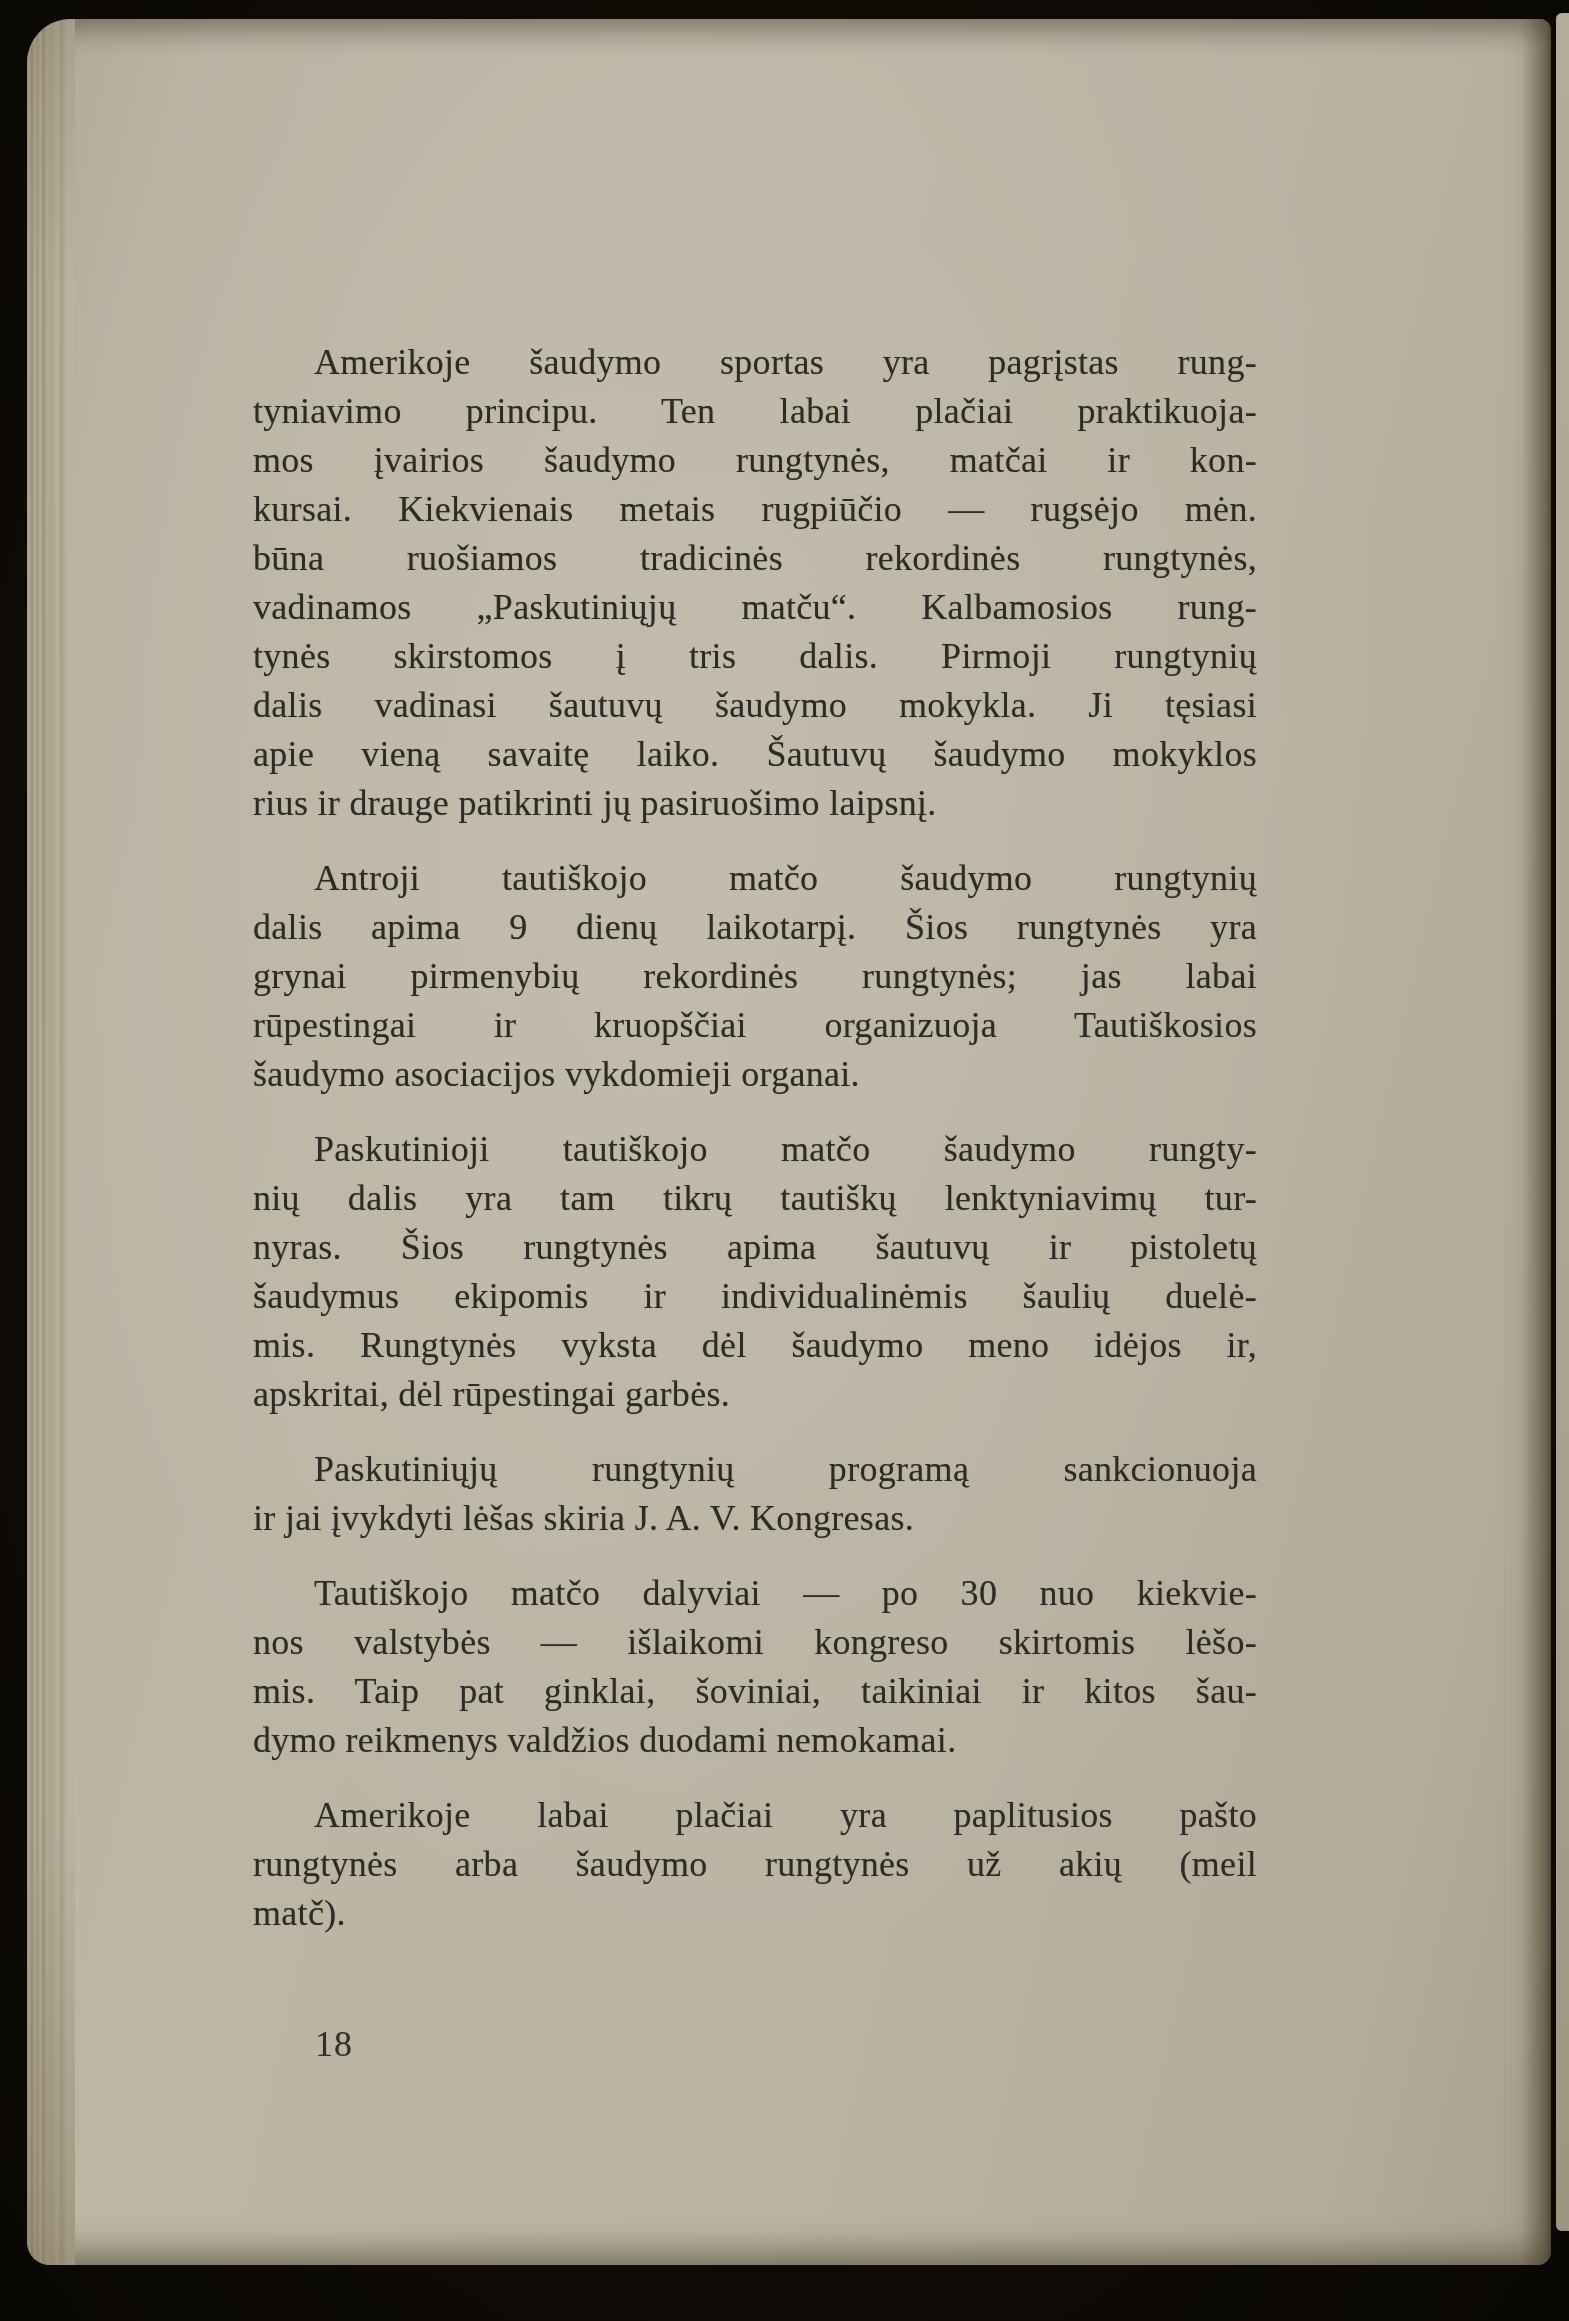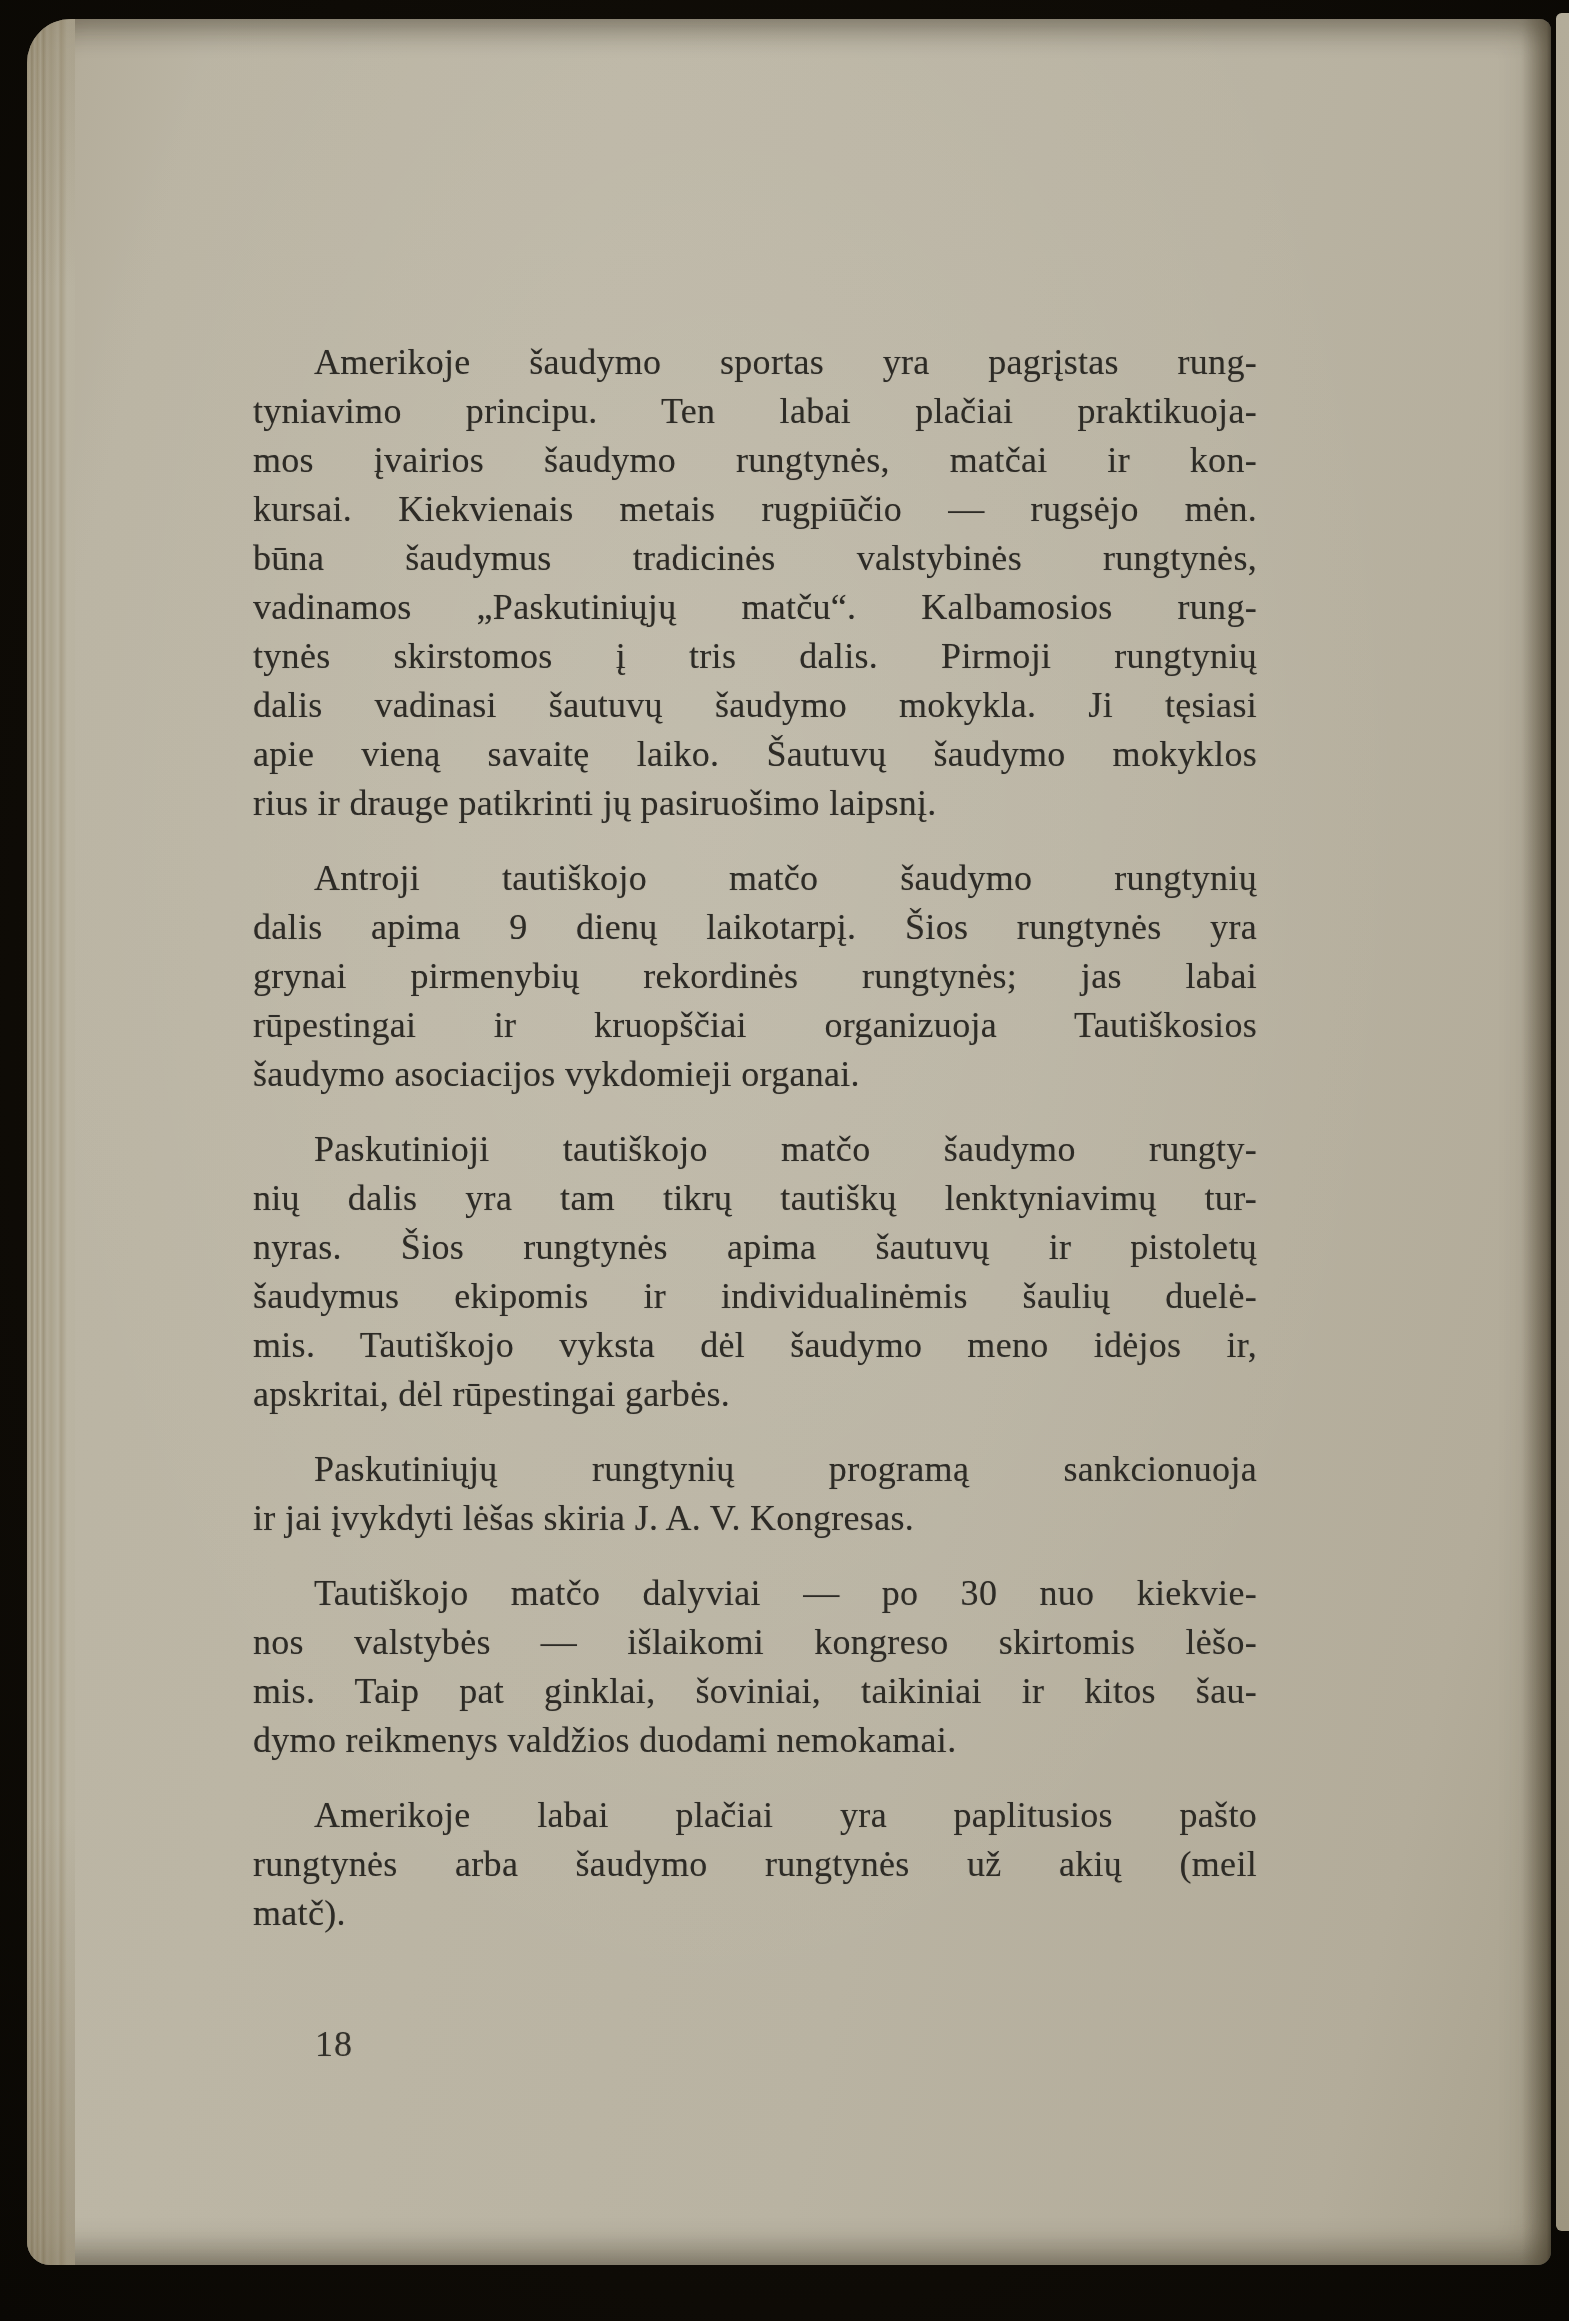--- a/index.html
+++ b/index.html
@@ -86,42 +86,42 @@
   <div class="edge-strip"></div>
   <div class="right-crease"></div>
 
   <div class="text-block">
 
     <p class="para">
       <span class="line first">Amerikoje šaudymo sportas yra pagrįstas rung-</span>
       <span class="line">tyniavimo principu. Ten labai plačiai praktikuoja-</span>
       <span class="line">mos įvairios šaudymo rungtynės, matčai ir kon-</span>
       <span class="line">kursai. Kiekvienais metais rugpiūčio — rugsėjo mėn.</span>
-      <span class="line">būna šaudymus tradicinės valstybinės rungtynės,</span>
+      <span class="line">būna ruošiamos tradicinės rekordinės rungtynės,</span>
       <span class="line">vadinamos „Paskutiniųjų matču“. Kalbamosios rung-</span>
       <span class="line">tynės skirstomos į tris dalis. Pirmoji rungtynių</span>
       <span class="line">dalis vadinasi šautuvų šaudymo mokykla. Ji tęsiasi</span>
       <span class="line">apie vieną savaitę laiko. Šautuvų šaudymo mokyklos</span>
       <span class="line last">rius ir drauge patikrinti jų pasiruošimo laipsnį.</span>
     </p>
 
     <p class="para">
       <span class="line first">Antroji tautiškojo matčo šaudymo rungtynių</span>
       <span class="line">dalis apima 9 dienų laikotarpį. Šios rungtynės yra</span>
       <span class="line">grynai pirmenybių rekordinės rungtynės; jas labai</span>
       <span class="line">rūpestingai ir kruopščiai organizuoja Tautiškosios</span>
       <span class="line last">šaudymo asociacijos vykdomieji organai.</span>
     </p>
 
     <p class="para">
       <span class="line first">Paskutinioji tautiškojo matčo šaudymo rungty-</span>
       <span class="line">nių dalis yra tam tikrų tautiškų lenktyniavimų tur-</span>
       <span class="line">nyras. Šios rungtynės apima šautuvų ir pistoletų</span>
       <span class="line">šaudymus ekipomis ir individualinėmis šaulių duelė-</span>
-      <span class="line">mis. Tautiškojo vyksta dėl šaudymo meno idėjos ir,</span>
+      <span class="line">mis. Rungtynės vyksta dėl šaudymo meno idėjos ir,</span>
       <span class="line last">apskritai, dėl rūpestingai garbės.</span>
     </p>
 
     <p class="para">
       <span class="line first">Paskutiniųjų rungtynių programą sankcionuoja</span>
       <span class="line last">ir jai įvykdyti lėšas skiria J. A. V. Kongresas.</span>
     </p>
 
     <p class="para">
       <span class="line first">Tautiškojo matčo dalyviai — po 30 nuo kiekvie-</span>

